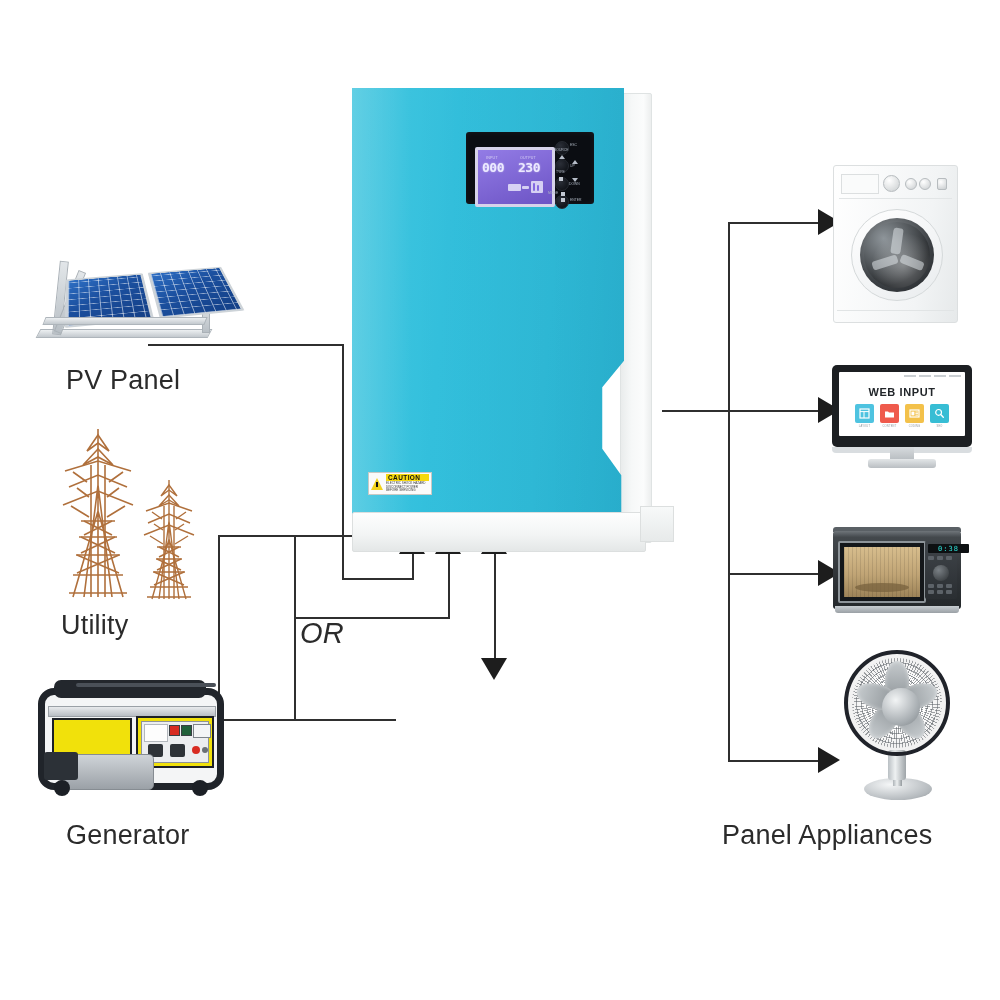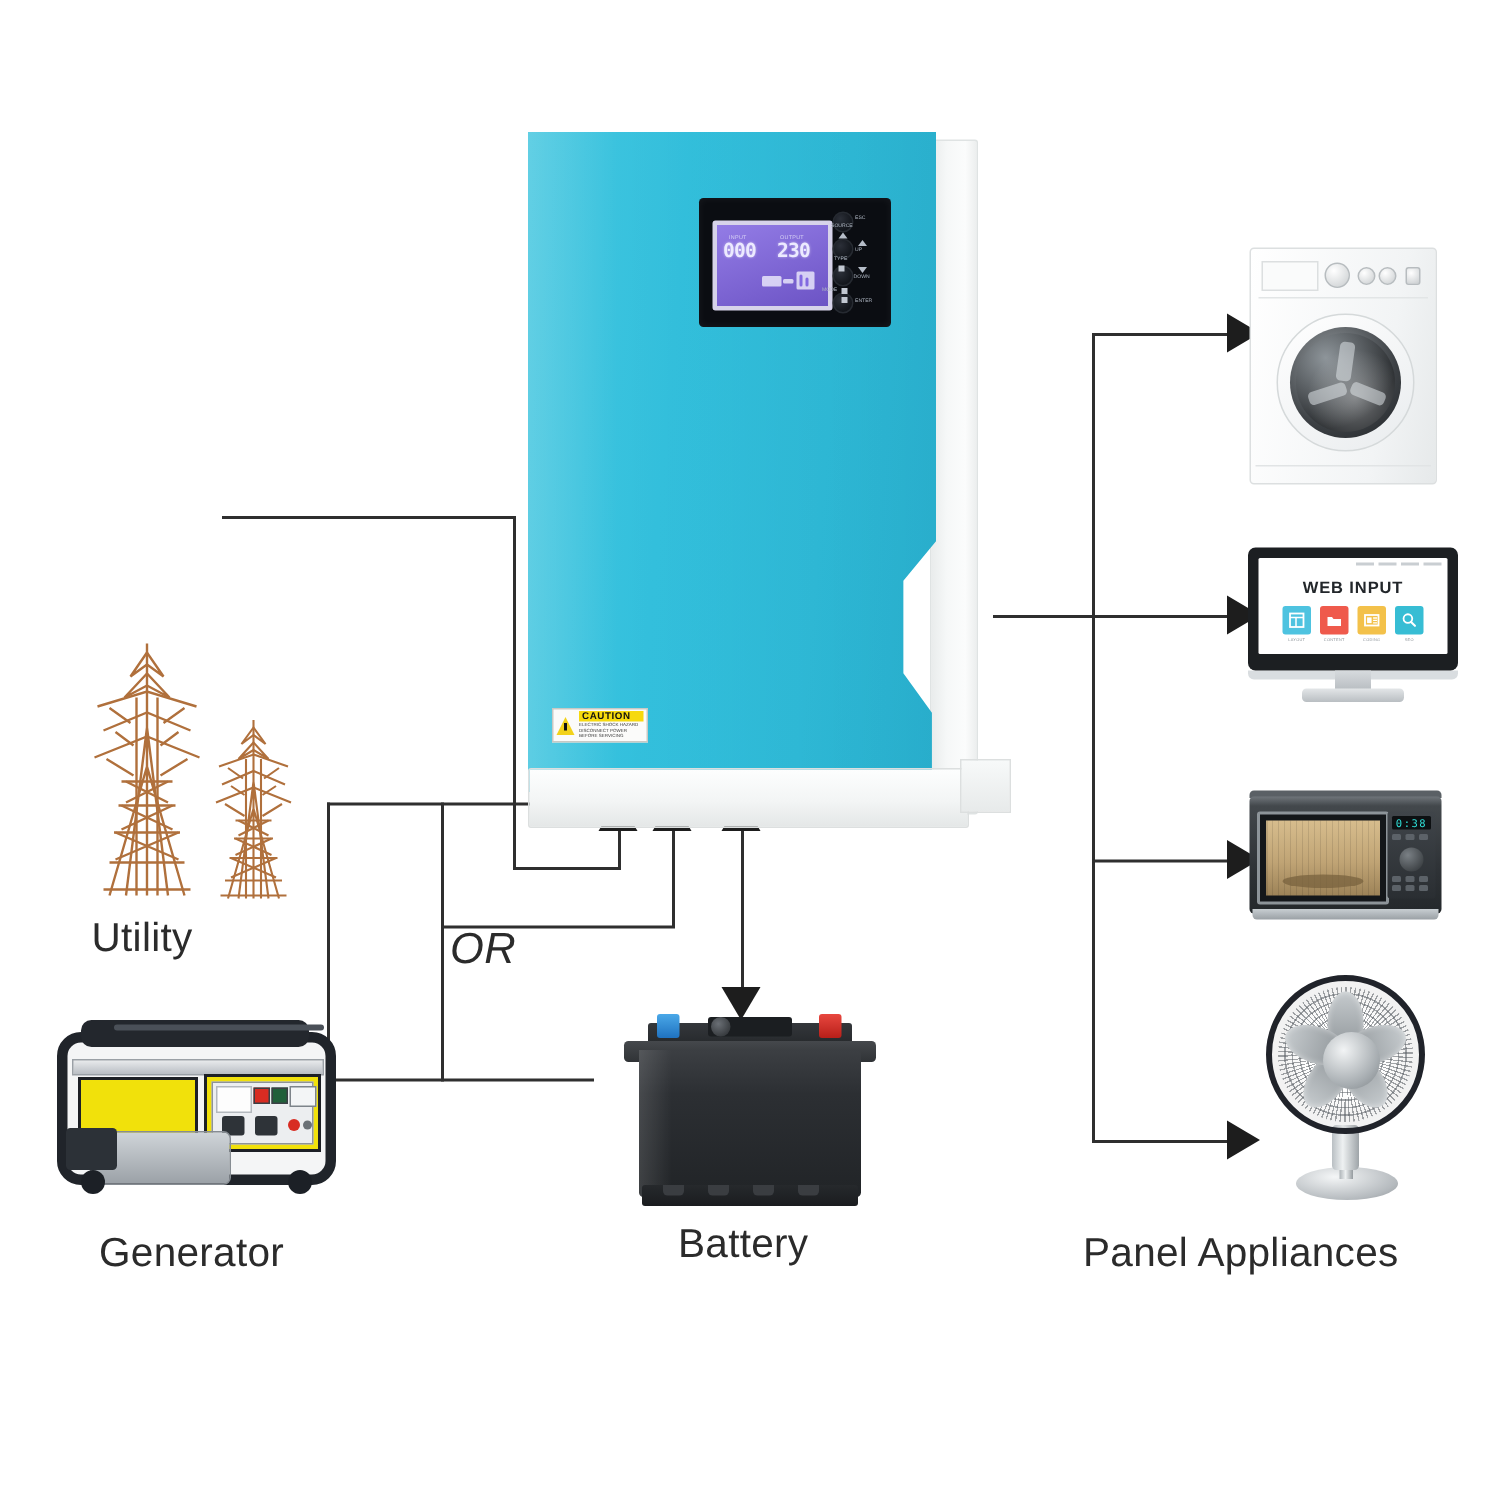--- a/index.html
+++ b/index.html
@@ -30,21 +30,21 @@
   .inv-body-shade{position:absolute;left:0;top:0;width:272px;height:440px;
     background:linear-gradient(90deg,rgba(255,255,255,.16) 0%,rgba(255,255,255,0) 22%,rgba(0,0,0,.05) 100%);
     clip-path:polygon(0 0, 100% 0, 100% 62%, 92% 68%, 92% 82%, 99% 88%, 99% 100%, 0 100%);}
   .inv-base{position:absolute;left:0;top:424px;width:292px;height:38px;
     background:linear-gradient(180deg,#fdfefe 0%,#f3f5f5 55%,#e4e7e7 100%);
     border:1px solid #dcdfdf;border-radius:2px;}
   .inv-base-r{position:absolute;left:288px;top:418px;width:32px;height:34px;
     background:linear-gradient(180deg,#f7f9f9,#e7eaea);border:1px solid #dcdfdf;}
 
   
-  .lcd-module{position:absolute;left:114px;top:44px;width:128px;height:86px;
+  .lcd-module{position:absolute;left:114px;top:44px;width:128px;height:72px;
     background:#0b0d12;border-radius:3px;box-shadow:inset 0 0 6px rgba(255,255,255,.06);}
   .lcd-screen{position:absolute;left:9px;top:15px;width:74px;height:54px;
     background:#7b5fe0;border:3px solid #d7d3ea;border-radius:2px;overflow:hidden;}
   .lcd-glow{position:absolute;inset:0;background:linear-gradient(160deg,rgba(255,255,255,.18),rgba(0,0,0,.12));}
   .lcd-num{position:absolute;color:#eceaff;font-family:"DejaVu Sans Mono",monospace;font-weight:bold;
     font-size:13px;letter-spacing:-.5px;text-shadow:0 0 2px rgba(255,255,255,.5);}
   .lcd-cap{position:absolute;color:#d8d2f5;font-size:3.6px;letter-spacing:.2px;}
   .lcd-ico{position:absolute;background:#dedaf6;border-radius:1px;opacity:.92;}
   .lcd-keys{position:absolute;right:5px;top:9px;width:36px;height:68px;}
   .key{position:absolute;width:12px;height:12px;border-radius:50%;
@@ -161,21 +161,21 @@
   #microwave{position:absolute;left:833px;top:527px;width:128px;height:88px;}
   .mw-shell{position:absolute;left:0;top:4px;width:128px;height:78px;
     background:linear-gradient(180deg,#6f757a 0%,#43484c 8%,#2f3337 60%,#24282b 100%);border-radius:3px;}
   .mw-door{position:absolute;left:5px;top:10px;width:84px;height:58px;background:#14171a;border:2px solid #8d9499;border-radius:2px;}
   .mw-cav{position:absolute;left:4px;top:4px;right:4px;bottom:4px;
     background:linear-gradient(180deg,#d7bd8d 0%,#c0a475 55%,#9d8358 100%);}
   .mw-cav-lines{position:absolute;inset:0;background:repeating-linear-gradient(90deg,rgba(0,0,0,.10) 0 1px,rgba(0,0,0,0) 1px 4px);}
   .mw-plate{position:absolute;left:14%;bottom:5px;width:72%;height:9px;border-radius:50%;background:rgba(120,98,62,.75);}
   .mw-ctrl{position:absolute;left:92px;top:10px;width:32px;height:58px;
     background:linear-gradient(180deg,#40454a,#2a2e32);border-radius:2px;}
-  .mw-disp{position:absolute;left:3px;top:3px;width:26px;height:9px;background:#0d1012;border-radius:1px;
+  .mw-disp{position:absolute;left:3px;top:3px;width:41px;height:9px;background:#0d1012;border-radius:1px;
     display:flex;align-items:center;justify-content:center;color:#2fe0d8;font-family:"DejaVu Sans Mono",monospace;
     font-size:7px;letter-spacing:1px;}
   .mw-knob{position:absolute;left:8px;top:24px;width:16px;height:16px;border-radius:50%;
     background:radial-gradient(circle at 35% 32%,#7a8085,#2c3033);}
   .mw-btn{position:absolute;width:6px;height:4px;background:#5c6268;border-radius:1px;}
   .mw-foot{position:absolute;left:2px;top:79px;width:124px;height:7px;background:linear-gradient(180deg,#c8ced2,#9aa0a5);border-radius:0 0 3px 3px;}
   .mw-trim{position:absolute;left:0;top:0;width:128px;height:5px;background:#5a6065;border-radius:3px 3px 0 0;}
 
   
   #fan{position:absolute;left:832px;top:650px;width:132px;height:152px;}
@@ -285,20 +285,32 @@
     <div class="caution">
       <div class="caution-tri"></div>
       <div class="caution-txt">
         <span class="caution-hd">CAUTION</span>
         <span class="caution-sub">ELECTRIC SHOCK HAZARD</span>
         <span class="caution-sub" style="margin-top:0;">DISCONNECT POWER BEFORE SERVICING</span>
       </div>
     </div>
   </div>
 
+  <div id="pv">
+    <div class="pv-rail" style="left:8px;top:104px;width:170px;height:7px;transform:skewX(-28deg);"></div>
+    <div class="pv-leg" style="left:26px;top:36px;width:7px;height:72px;transform:rotate(6deg);"></div>
+    <div class="pv-leg" style="left:36px;top:44px;width:6px;height:64px;transform:rotate(22deg);"></div>
+    <div class="pv-leg" style="left:172px;top:78px;width:6px;height:28px;"></div>
+    <div class="pv-array">
+      <div class="pv-mod pv-m1"></div>
+      <div class="pv-mod pv-m2"></div>
+    </div>
+    <div class="pv-rail" style="left:14px;top:92px;width:160px;height:6px;transform:skewX(-22deg);"></div>
+    <div class="lbl" style="left:36px;top:140px;">PV Panel</div>
+  </div>
 
   <div id="generator">
     <div class="gen-frame"></div>
     <div class="gen-top">
       <div class="gen-tophl"></div>
     </div>
     <div class="gen-bar"></div>
     <div class="gen-yellow"></div>
     <div class="gen-panel">
       <div class="gen-panel-in">
@@ -342,37 +354,20 @@
           <path d="M21 35 L31 42 M55 35 L45 42 M23 47 L32 53 M53 47 L44 53 M19 59 L32 67 M57 59 L44 67"></path>
           <path d="M28 70 L48 80 M48 70 L28 80 M26 82 L50 93 M50 82 L26 93 M23 95 L53 108 M53 95 L23 108"></path>
           <path d="M26 70 L50 70 M25 82 L51 82 M22 95 L54 95 M19 110 L57 110 M16 120 L60 120"></path>
           <path d="M33 29 L33 122 M43 29 L43 122"></path>
         </g>
       </svg>
     </div>
     <div class="lbl" style="left:26px;top:185px;">Utility</div>
   </div>
 
-  <div id="battery">
-    <div class="bat-top"></div>
-    <div class="bat-term neg"></div>
-    <div class="bat-term pos"></div>
-    <div class="bat-clamp"></div>
-    <div class="bat-knob"></div>
-    <div class="bat-lip"></div>
-    <div class="bat-body"></div>
-    <div class="bat-shine"></div>
-    <div class="bat-foot">
-      <div class="bat-notch" style="left:14px;"></div>
-      <div class="bat-notch" style="left:44px;"></div>
-      <div class="bat-notch" style="left:74px;"></div>
-      <div class="bat-notch" style="left:104px;"></div>
-    </div>
-    <div class="lbl" style="left:42px;top:142px;">Battery</div>
-  </div>
 
   <div id="washer">
     <div class="wm-body"></div>
     <div class="wm-panel">
       <div class="wm-drawer"></div>
       <div class="wm-dial" style="left:44px;width:15px;height:15px;"></div>
       <div class="wm-dial" style="left:66px;top:6px;width:10px;height:10px;"></div>
       <div class="wm-dial" style="left:80px;top:6px;width:10px;height:10px;"></div>
       <div class="wm-dial" style="left:98px;top:6px;width:8px;height:10px;border-radius:2px;"></div>
     </div>

